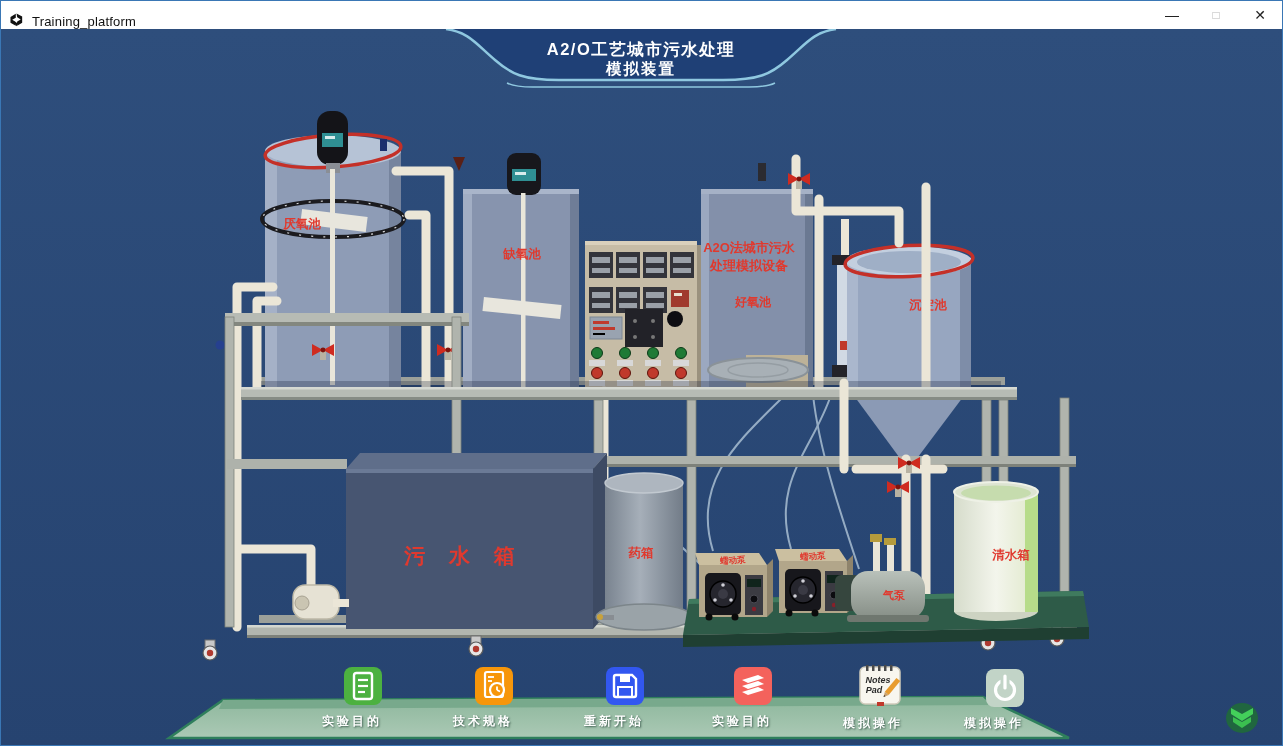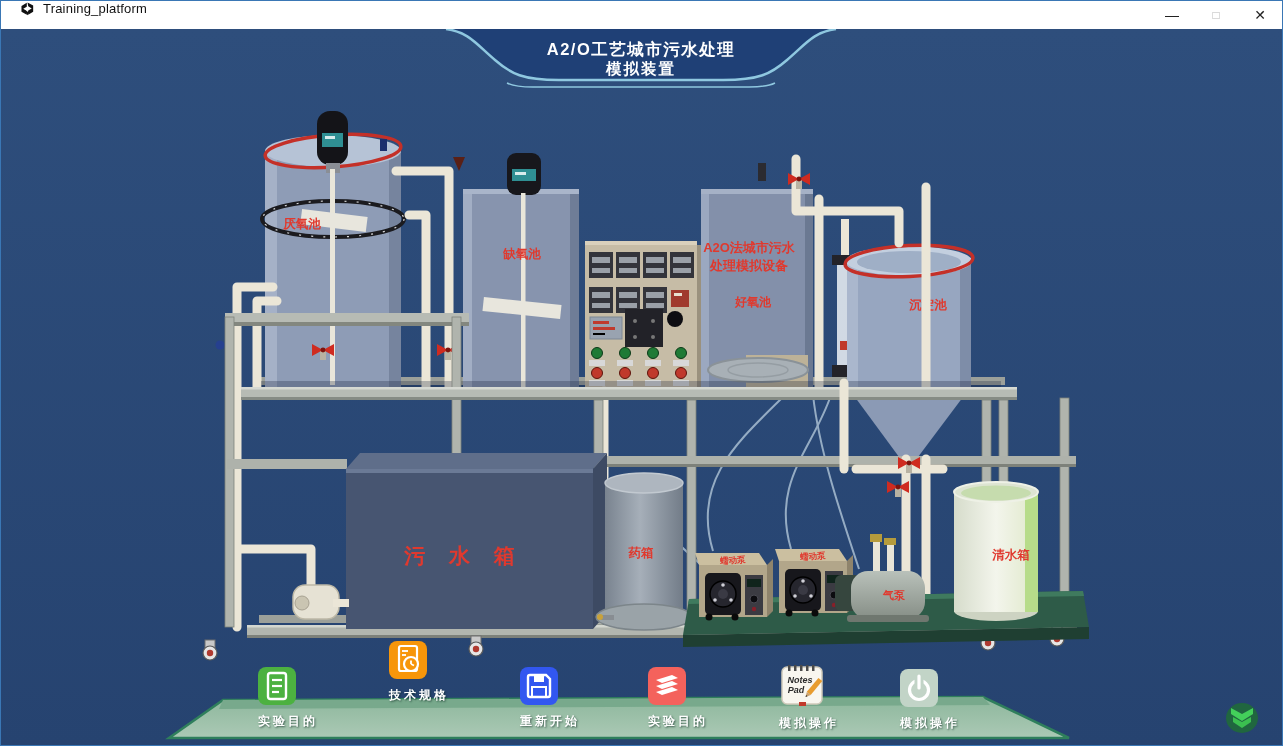--- a/index.html
+++ b/index.html
@@ -4,35 +4,35 @@
 <style>
   html,body{margin:0;padding:0;background:#12233c;}
   .window{
     position:relative;width:1283px;height:746px;overflow:hidden;
     box-sizing:border-box;border:1px solid #3a77b5;background:#2b4a74;
     font-family:"Liberation Sans",sans-serif;
   }
   
   .titlebar{
     position:absolute;top:0;left:0;width:100%;height:28px;background:#ffffff;
-    display:flex;align-items:flex-start;box-sizing:border-box;padding-left:18px;
+    display:flex;align-items:flex-end;box-sizing:border-box;padding-left:7px;
   }
   .titlebar .unity{width:17px;height:17px;margin-right:7px;}
   .titlebar .wtitle{font-size:13px;color:#111;letter-spacing:.2px;}
   .win-controls{margin-left:auto;display:flex;height:100%;}
   .win-btn{width:44px;height:100%;display:flex;align-items:center;justify-content:center;
     font-size:14px;color:#222;cursor:default;user-select:none;}
   .win-btn.max{color:#b9b9b9;font-size:12px;}
   
   .content{position:absolute;top:28px;left:0;width:1283px;height:718px;padding-left:24px;}
   .content svg.scene{position:absolute;top:0;left:0;}
   svg text{font-family:"Liberation Sans",sans-serif;}
   .red-label{fill:#e0392e;font-weight:bold;}
   
-  .tb-item{position:absolute;width:124px;text-align:left;cursor:pointer;}
+  .tb-item{position:absolute;width:124px;text-align:right;cursor:pointer;}
   .tb-icon{display:inline-block;}
   .tb-icon svg{display:block;}
   .tb-label{margin-top:4px;font-size:12px;font-weight:bold;color:#ffffff;
     letter-spacing:3px;text-shadow:1px 1px 2px rgba(10,40,30,.65);
     font-family:"Liberation Sans",sans-serif;}
   .collapse-btn{position:absolute;left:1224px;top:673px;width:34px;height:32px;cursor:pointer;}
 </style>
 </head>
 <body>
 
@@ -405,21 +405,21 @@
           <rect width="38" height="38" rx="8" fill="#4cb140"></rect>
           <rect x="10" y="6" width="18" height="26" rx="2.5" fill="none" stroke="#fff" stroke-width="2.4"></rect>
           <line x1="14" y1="13" x2="24" y2="13" stroke="#fff" stroke-width="2.2"></line>
           <line x1="14" y1="19" x2="24" y2="19" stroke="#fff" stroke-width="2.2"></line>
           <line x1="14" y1="25" x2="21" y2="25" stroke="#fff" stroke-width="2.2"></line>
         </svg>
       </span>
       <div class="tb-label">实验目的</div>
     </div>
 
-    <div class="tb-item" style="left:388px;top:612px;">
+    <div class="tb-item" style="left:388px;top:638px;">
       <span class="tb-icon">
         <svg width="38" height="38" viewBox="0 0 38 38">
           <rect width="38" height="38" rx="8" fill="#f7960a"></rect>
           <rect x="10" y="5" width="18" height="25" rx="2" fill="none" stroke="#fff" stroke-width="2.2"></rect>
           <line x1="13" y1="10" x2="19" y2="10" stroke="#fff" stroke-width="1.8"></line>
           <line x1="13" y1="14" x2="17" y2="14" stroke="#fff" stroke-width="1.8"></line>
           <circle cx="22" cy="23" r="7" fill="#f7960a" stroke="#fff" stroke-width="2.2"></circle>
           <line x1="22" y1="23" x2="22" y2="19.5" stroke="#fff" stroke-width="1.8"></line>
           <line x1="22" y1="23" x2="25" y2="24.5" stroke="#fff" stroke-width="1.8"></line>
         </svg>

